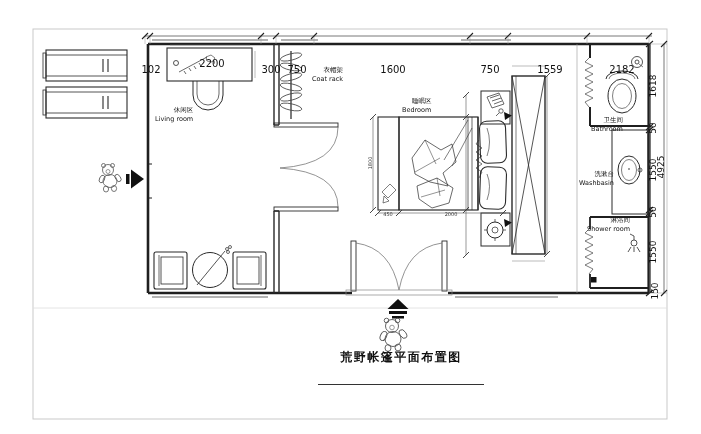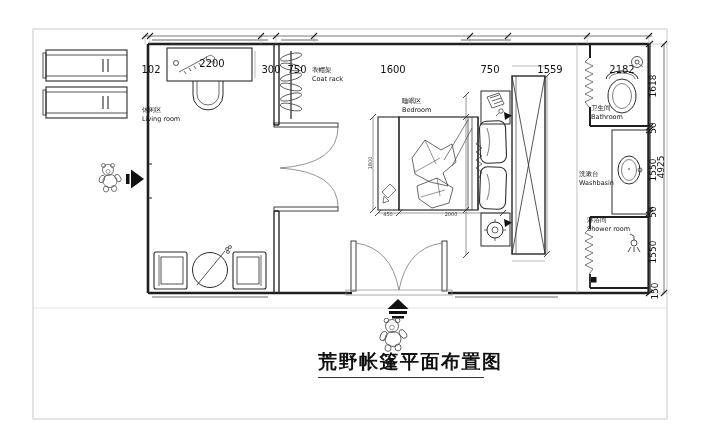--- a/index.html
+++ b/index.html
@@ -5,23 +5,23 @@
   html,body{margin:0;padding:0;background:#ffffff;}
   #sheet{position:relative;width:701px;height:434px;background:#ffffff;overflow:hidden;
          font-family:"DejaVu Sans","Liberation Sans",sans-serif;}
   #plan-svg{position:absolute;left:0;top:0;}
   .t{position:absolute;color:#111;white-space:nowrap;}
   .dim{font-size:10px;line-height:10px;text-align:center;margin-top:40px;}
   .dimv{font-size:9px;line-height:9px;transform:translate(-50%,-50%) rotate(-90deg);transform-origin:center;}
   .micro{font-size:5px;line-height:5px;color:#333;text-align:center;}
   .microv{font-size:5px;line-height:5px;color:#333;transform:translate(-50%,-50%) rotate(-90deg);}
   .room{font-size:6.5px;line-height:8.5px;color:#141414;}
-  .room span{display:block;}
-  #title{font-size:19px;font-weight:600;letter-spacing:1.5px;color:#111;
-         text-align:center;border-bottom:1.2px solid #333;padding-bottom:2px;}
+  .room span{display:block;text-align:right;}
+  #title{font-size:12px;font-weight:600;letter-spacing:1.5px;color:#111;
+         text-align:center;border-bottom:1.2px solid #333;padding-bottom:18px;}
 </style>
 </head>
 <body>
 
 <div id="sheet">
 
 <svg id="plan-svg" width="701" height="434" viewBox="0 0 701 434" fill="none" stroke-linecap="butt">
 
   <g stroke="#c9c9c9" stroke-width="1">
     <rect x="33" y="29" width="634" height="390"></rect>
@@ -255,33 +255,33 @@
   <div class="t dimv" style="left:653px;top:170px">1550</div>
   <div class="t dimv" style="left:653px;top:212px">50</div>
   <div class="t dimv" style="left:653px;top:252px">1550</div>
   <div class="t dimv" style="left:655px;top:291px">150</div>
   <div class="t dimv" style="left:661px;top:167px">4925</div>
 
   <div class="t micro" style="left:380px;top:212px;width:16px">450</div>
   <div class="t micro" style="left:441px;top:212px;width:20px">2000</div>
   <div class="t microv" style="left:370px;top:163px">1800</div>
 
-  <div class="t room" style="left:142px;top:106px">
+  <div class="t room" style="left:155px;top:106px">
     <span>休闲区</span>
     <span>Living room</span>
   </div>
   <div class="t room" style="left:312px;top:66px">
     <span>衣帽架</span>
     <span>Coat rack</span>
   </div>
   <div class="t room" style="left:402px;top:97px">
     <span>睡眠区</span>
     <span>Bedroom</span>
   </div>
-  <div class="t room" style="left:591px;top:104px">
+  <div class="t room" style="left:591px;top:116px">
     <span>卫生间</span>
     <span>Bathroom</span>
   </div>
   <div class="t room" style="left:579px;top:170px">
     <span>洗漱台</span>
     <span>Washbasin</span>
   </div>
   <div class="t room" style="left:587px;top:216px">
     <span>淋浴间</span>
     <span>Shower room</span>

